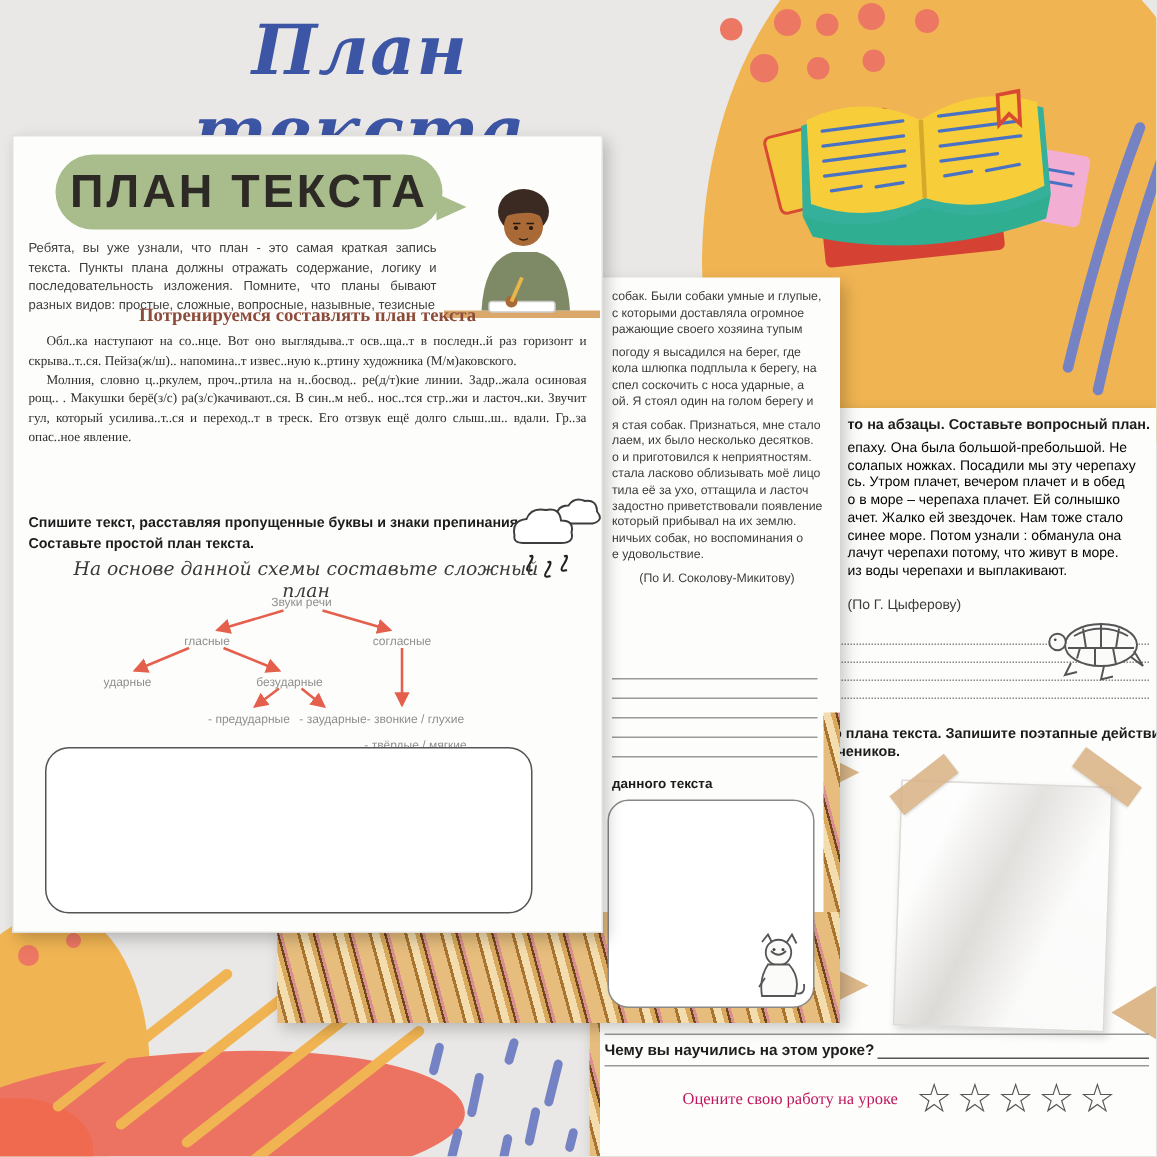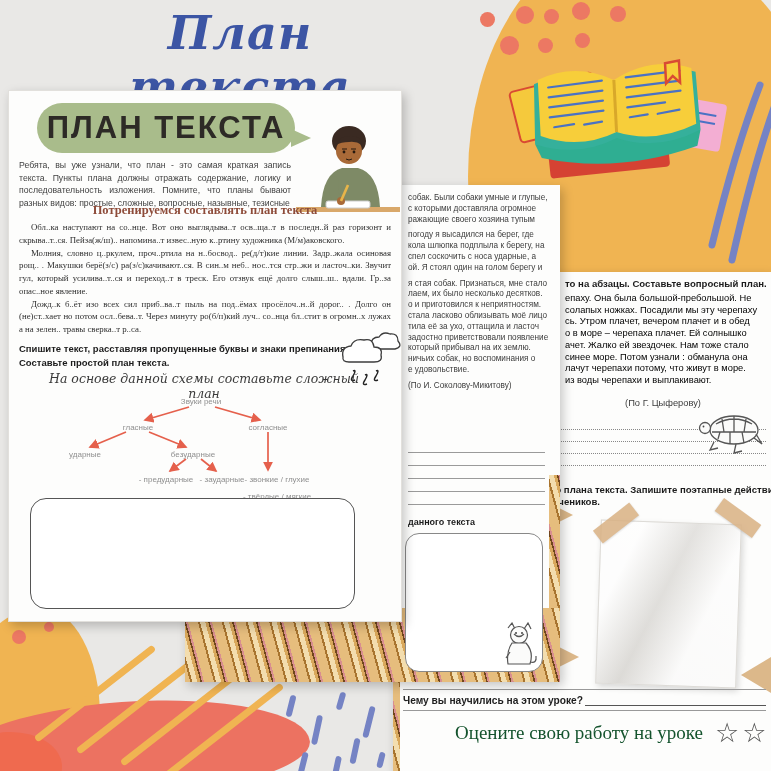--- a/index.html
+++ b/index.html
@@ -58,47 +58,47 @@
       border-radius:16px;background:#fff;}
   .tree-label{font-size:8px;fill:#8f8f8f;}
 
   
   .mp-band{left:0;top:423px;width:375px;height:74px;}
   .mp-strip-l{left:0;top:290px;width:9px;height:207px;}
   .mp-strip-r{left:364px;top:290px;width:11px;height:207px;}
   .mp-text{left:223px;top:8px;width:140px;overflow:hidden;color:#3c3c3c;}
   .mp-para{margin-bottom:5px;}
   .mp-para div{font-size:8.2px;line-height:10.8px;white-space:nowrap;}
-  .mp-attr{font-size:8.2px;text-align:left;color:#3c3c3c;margin-top:2px;}
+  .mp-attr{font-size:8.2px;text-align:center;color:#3c3c3c;margin-top:2px;}
   .mp-lines{left:223px;top:255px;width:137px;}
   .mp-lines div{height:12px;border-bottom:1px solid #9a9a9a;}
   .mp-bold{left:223px;top:332px;font-size:9px;font-weight:700;color:#1c1c1c;}
   .mp-box{left:220px;top:348px;width:136px;height:137px;background:#fff;
       border:1.5px solid #888;border-radius:14px;}
 
   
   .rp-edge{left:0;top:0;width:7px;height:499px;}
   .rp-head{left:172px;top:6px;font-size:9.6px;font-weight:700;color:#1c1c1c;white-space:nowrap;}
   .rp-lines{left:172px;top:21px;width:201px;color:#000000;}
   .rp-lines div{font-size:9.3px;line-height:11.7px;white-space:nowrap;}
-  .rp-attr{left:172px;top:126px;width:196px;text-align:center;font-size:9.3px;color:#3c3c3c;}
+  .rp-attr{left:172px;top:126px;width:196px;text-align:left;font-size:9.3px;color:#3c3c3c;}
   .rp-dots{left:150px;width:223px;border-bottom:1.2px dotted #888;height:0;}
   .rp-task{left:160px;width:213px;font-size:9.6px;font-weight:700;color:#1c1c1c;white-space:nowrap;}
   .note{left:205px;top:250px;width:139px;height:162px;background:#f2f1ef;border:1px solid #dddbd7;
       transform:rotate(2deg);box-shadow:2px 3px 6px rgba(0,0,0,.15);
       background-image:linear-gradient(115deg,rgba(255,255,255,.9) 20%,rgba(210,208,204,.5) 45%,rgba(255,255,255,.8) 70%),
                        linear-gradient(30deg,rgba(220,218,214,.6),rgba(255,255,255,.4));}
   .tape{width:46px;height:16px;background:#d9b183;opacity:.85;box-shadow:0 1px 2px rgba(0,0,0,.15);}
   .q-block{left:10px;top:413px;width:363px;}
   .q-row{display:flex;align-items:flex-end;}
   .q-label{font-size:10.2px;font-weight:700;color:#1e1e1e;white-space:nowrap;}
   .q-fill{flex:1;border-bottom:1px solid #555;height:11px;margin-left:2px;}
   .q-sep{border-top:1px solid #999;margin-top:4px;margin-bottom:4px;}
   .rate-row{display:flex;align-items:center;margin-top:8px;padding-left:52px;}
-  .rate-label{font-family:"Liberation Serif",serif;font-size:19px;color:#14532d;white-space:nowrap;}
+  .rate-label{font-family:"Liberation Serif",serif;font-size:11px;color:#be185d;white-space:nowrap;}
   .stars{font-family:"DejaVu Sans",sans-serif;font-size:27px;color:#555;letter-spacing:3px;
       margin-left:12px;line-height:1;}
 </style>
 </head>
 <body>
 
 <div id="canvas">
 
   <div class="abs blob-yellow-tr"></div>
   <div class="abs dot" style="left:480px;top:12px;width:15px;height:15px"></div>
@@ -308,21 +308,20 @@
       <circle cx="45" cy="90" r="4" fill="#a96a38"></circle>
       <line x1="45" y1="90" x2="52" y2="74" stroke="#e8b54a" stroke-width="2.6"></line>
     </svg>
 
     <div class="abs intro">Ребята, вы уже узнали, что план - это самая краткая запись текста. Пункты плана должны отражать содержание, логику и последовательность изложения. Помните, что планы бывают разных видов: простые, сложные, вопросные, назывные, тезисные</div>
     <div class="abs sec-head">Потренируемся составлять план текста</div>
 
     <div class="abs body-text">
       <p>Обл..ка наступают на со..нце. Вот оно выглядыва..т осв..ща..т в последн..й раз горизонт и скрыва..т..ся. Пейза(ж/ш).. напомина..т извес..ную к..ртину художника (М/м)аковского.</p>
       <p>Молния, словно ц..ркулем, проч..ртила на н..босвод.. ре(д/т)кие линии. Задр..жала осиновая рощ.. . Макушки берё(з/с) ра(з/с)качивают..ся. В син..м неб.. нос..тся стр..жи и ласточ..ки. Звучит гул, который усилива..т..ся и переход..т в треск. Его отзвук ещё долго слыш..ш.. вдали. Гр..за опас..ное явление.</p>
-      <p>Дожд..к б..ёт изо всех сил приб..ва..т пыль на под..ёмах просёлоч..н..й дорог.. . Долго он (не)ст..хает но потом осл..бева..т. Через минуту ро(б/п)кий луч.. со..нца бл..стит в огромн..х лужах а на зелен.. травы сверка..т р..са.</p>
     </div>
 
     <div class="abs task" style="top:252px">Спишите текст, расставляя пропущенные буквы и знаки препинания.</div>
     <div class="abs task" style="top:266px">Составьте простой план текста.</div>
 
     <svg class="abs" style="left:330px;top:240px" width="62" height="58" viewBox="0 0 62 58">
       <g stroke="#3d3d3d" stroke-width="1.3" fill="#fff">
         <path d="M32 14 Q32 6 40 6 Q44 0 51 3 Q59 2 59 10 Q64 16 56 18 L36 18 Q30 18 32 14 Z"></path>
         <path d="M4 26 Q2 16 12 15 Q15 7 25 9 Q34 7 35 16 Q44 16 42 24 Q44 31 35 31 L10 31 Q3 31 4 26 Z"></path>
       </g>

